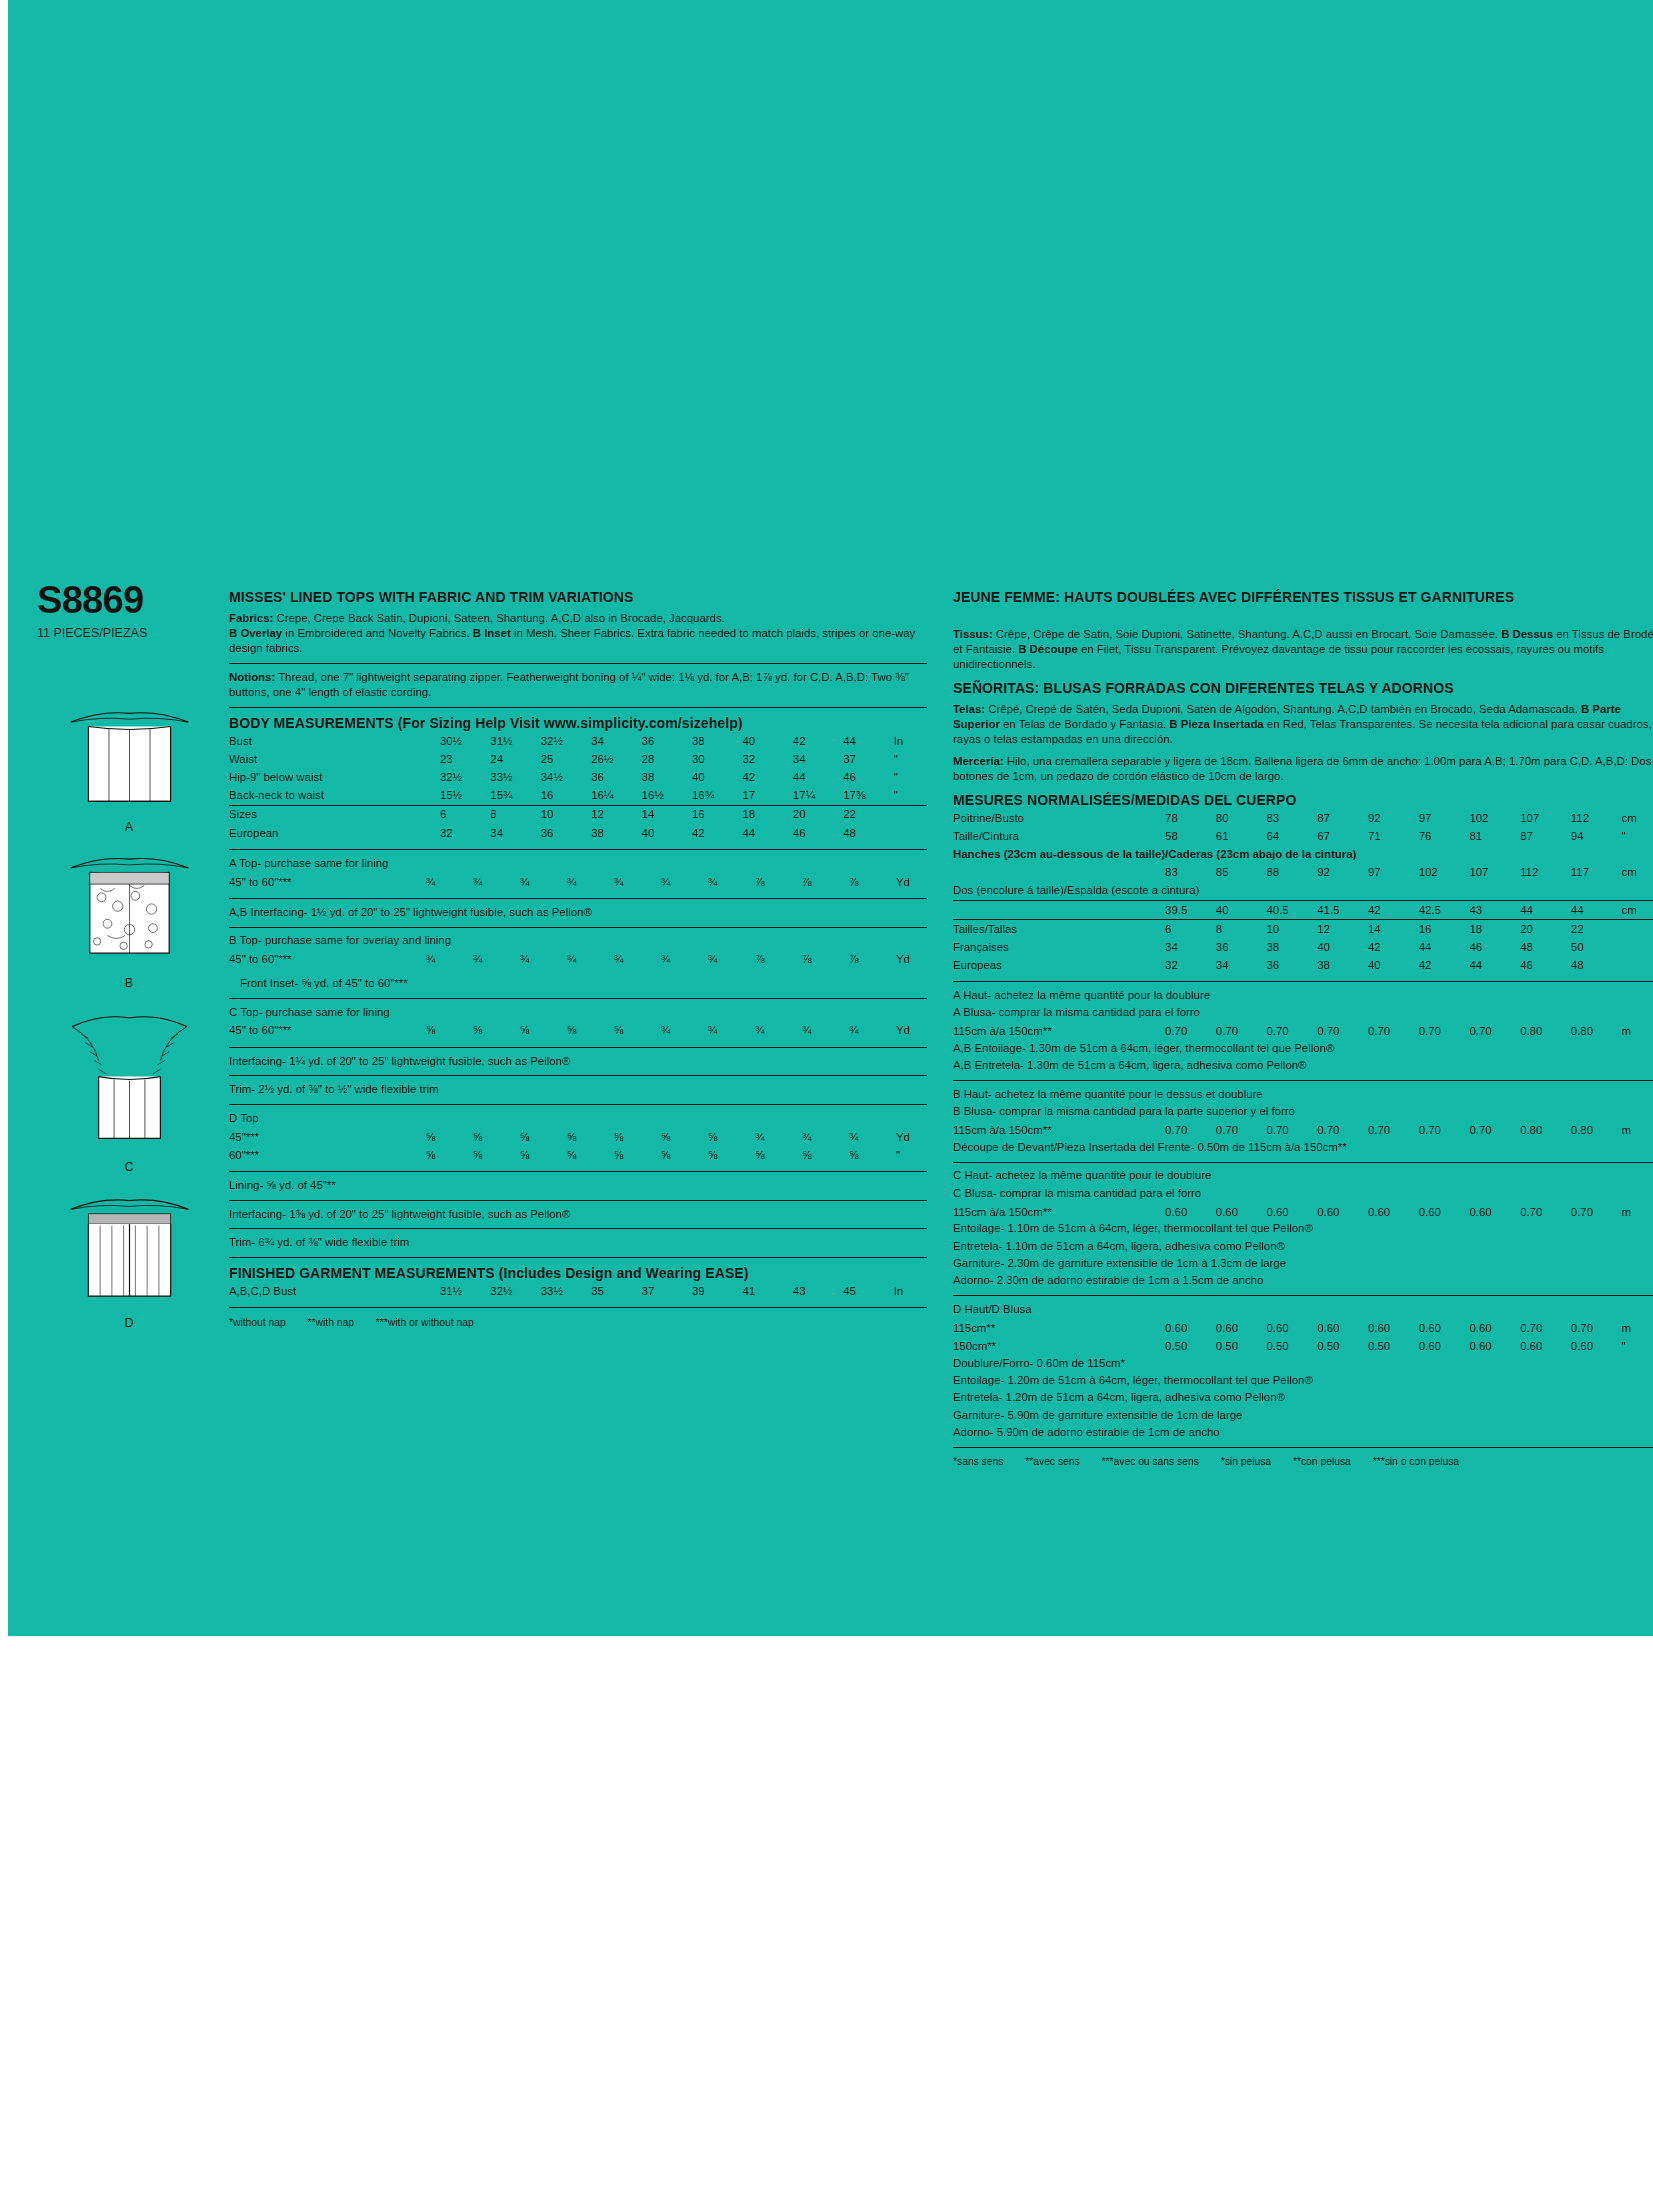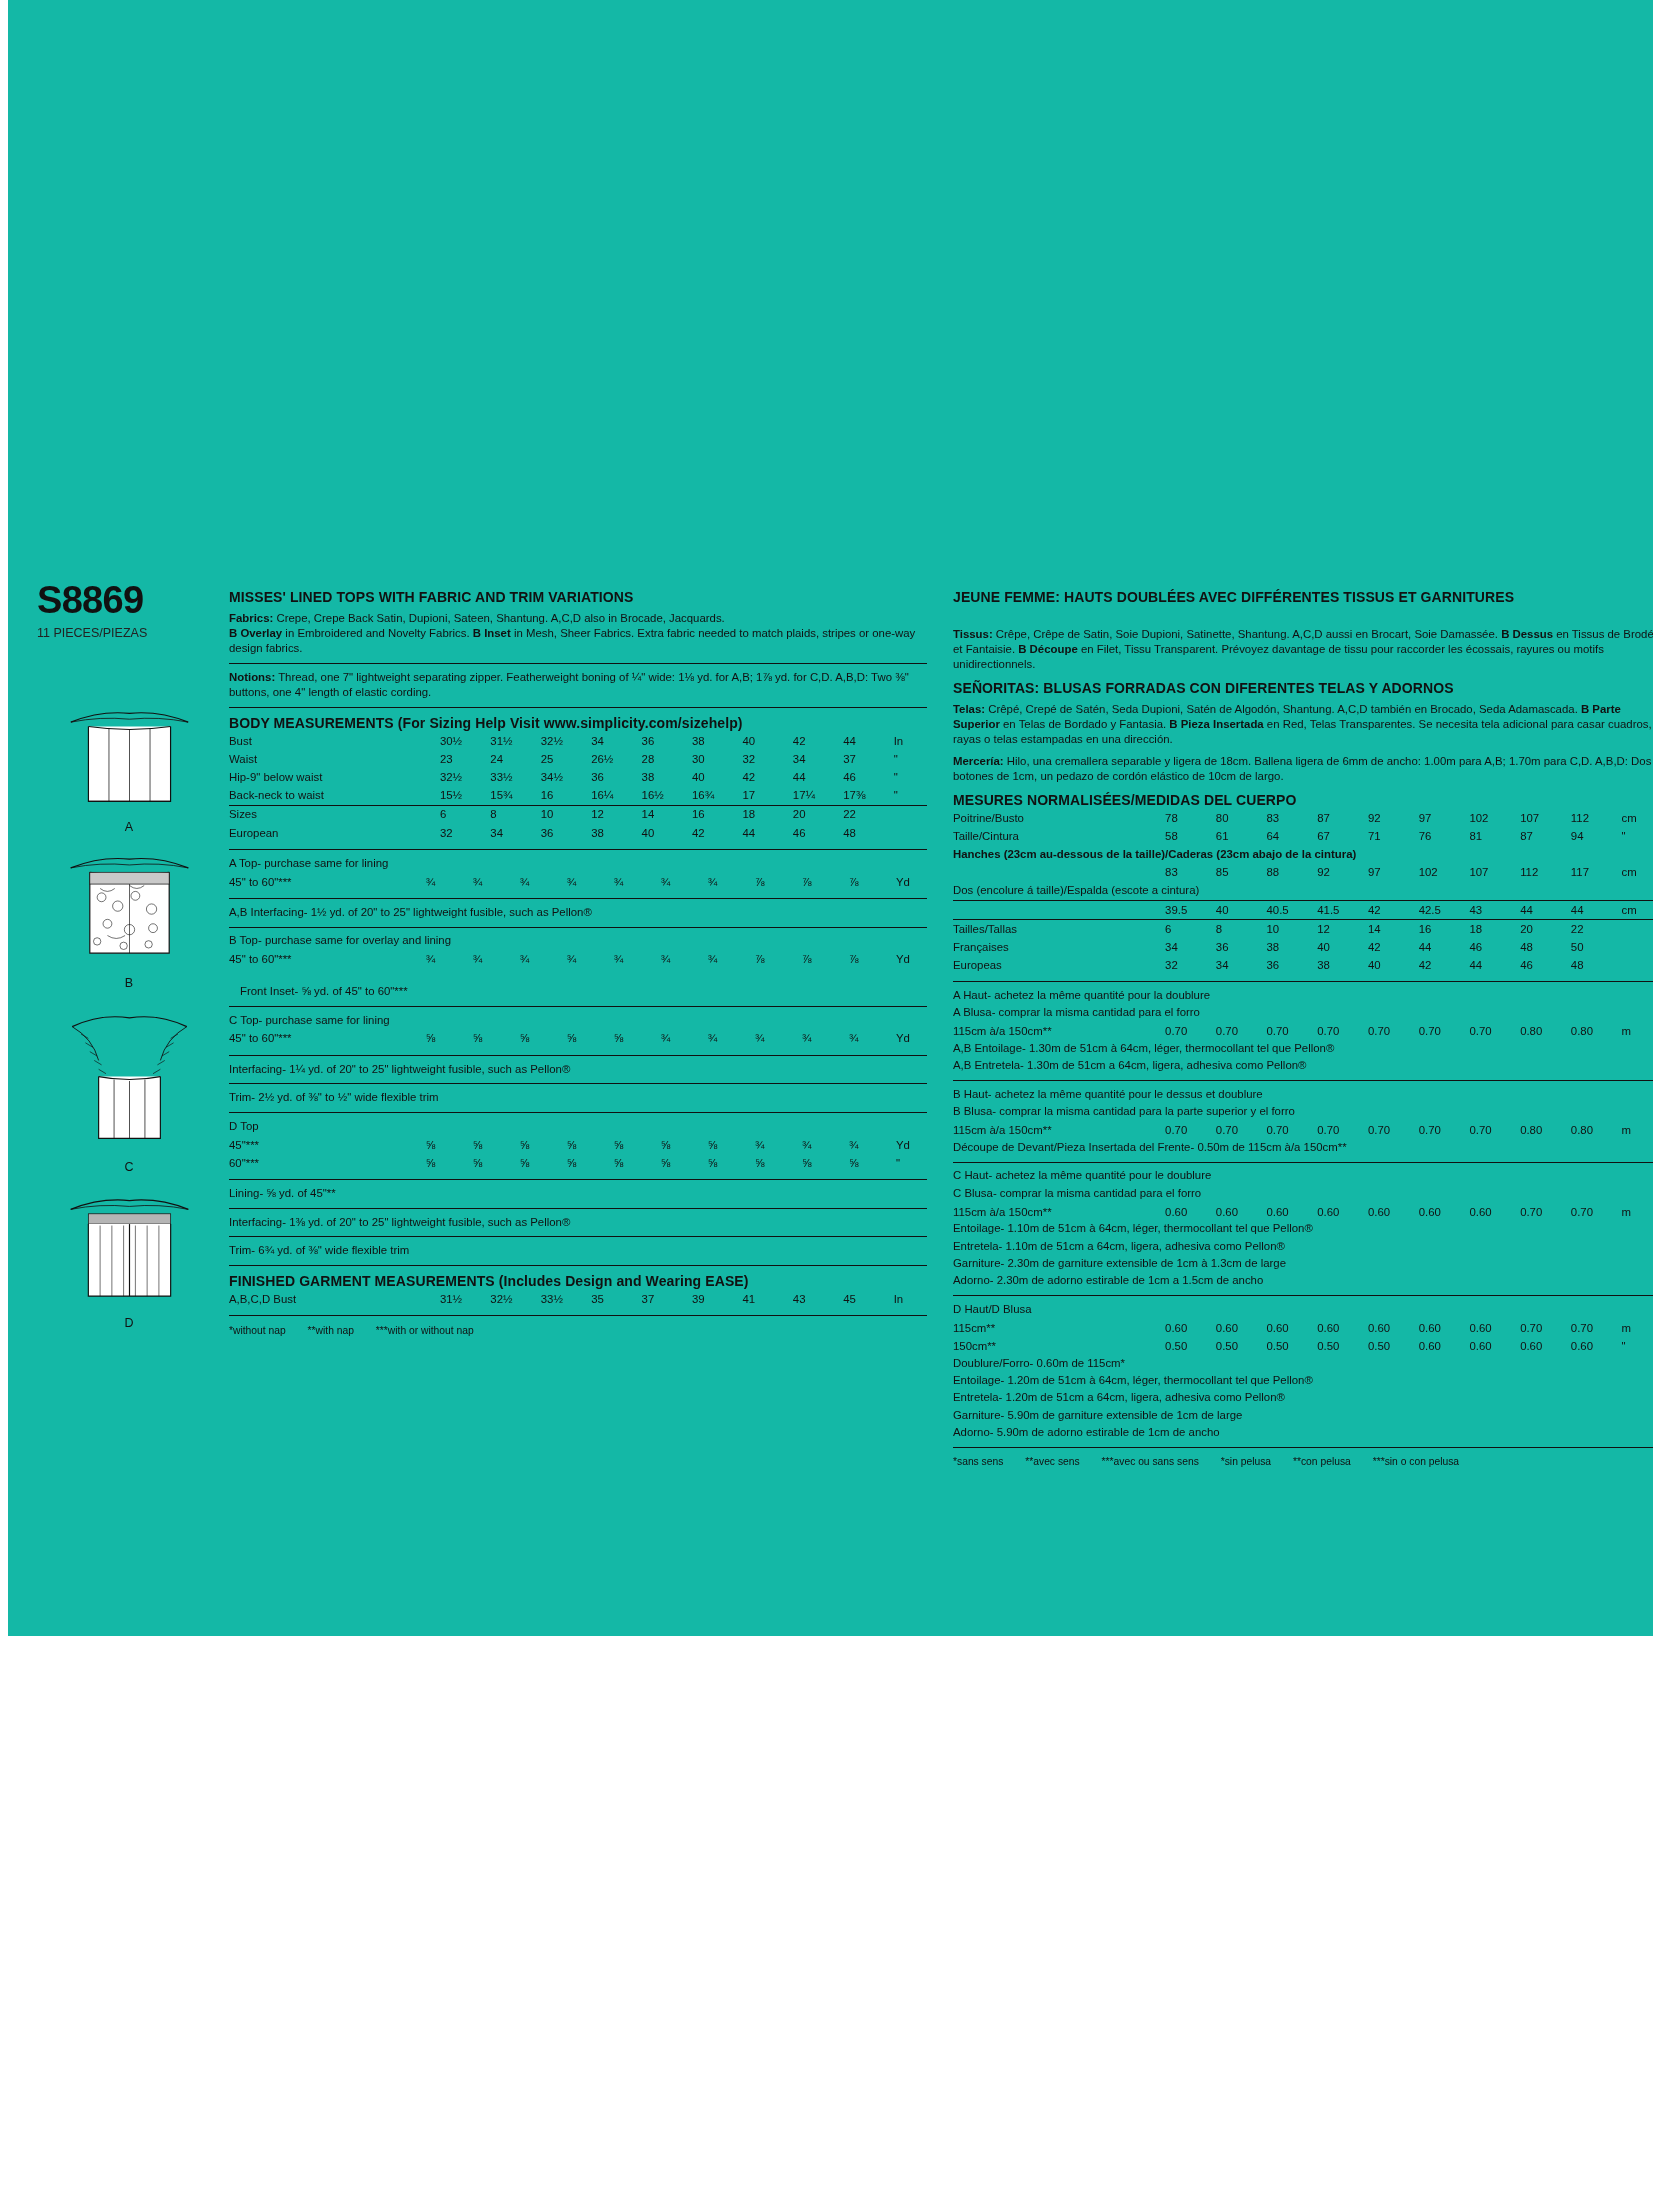--- a/index.html
+++ b/index.html
@@ -276,21 +276,21 @@
           <td class="num">¾</td>
           <td class="num">¾</td>
           <td class="num">¾</td>
           <td class="num">⅞</td>
           <td class="num">⅞</td>
           <td class="num">⅞</td>
           <td class="unit">Yd</td>
         </tr>
       </tbody>
         </table>
-      <div class="tight" style="margin-top:15px;padding-left:11px;">Front Inset- ⅝ yd. of 45" to 60"***</div>
+      <div class="tight" style="margin-top:7px;padding-left:11px;">Front Inset- ⅝ yd. of 45" to 60"***</div>
     </div>
 
     <hr class="rule">
 
     <div>
       <div class="tight">C Top- purchase same for lining</div>
       <table class="t yard">
         <tbody>
             <tr>
           <td class="lab">45" to 60"***</td>

